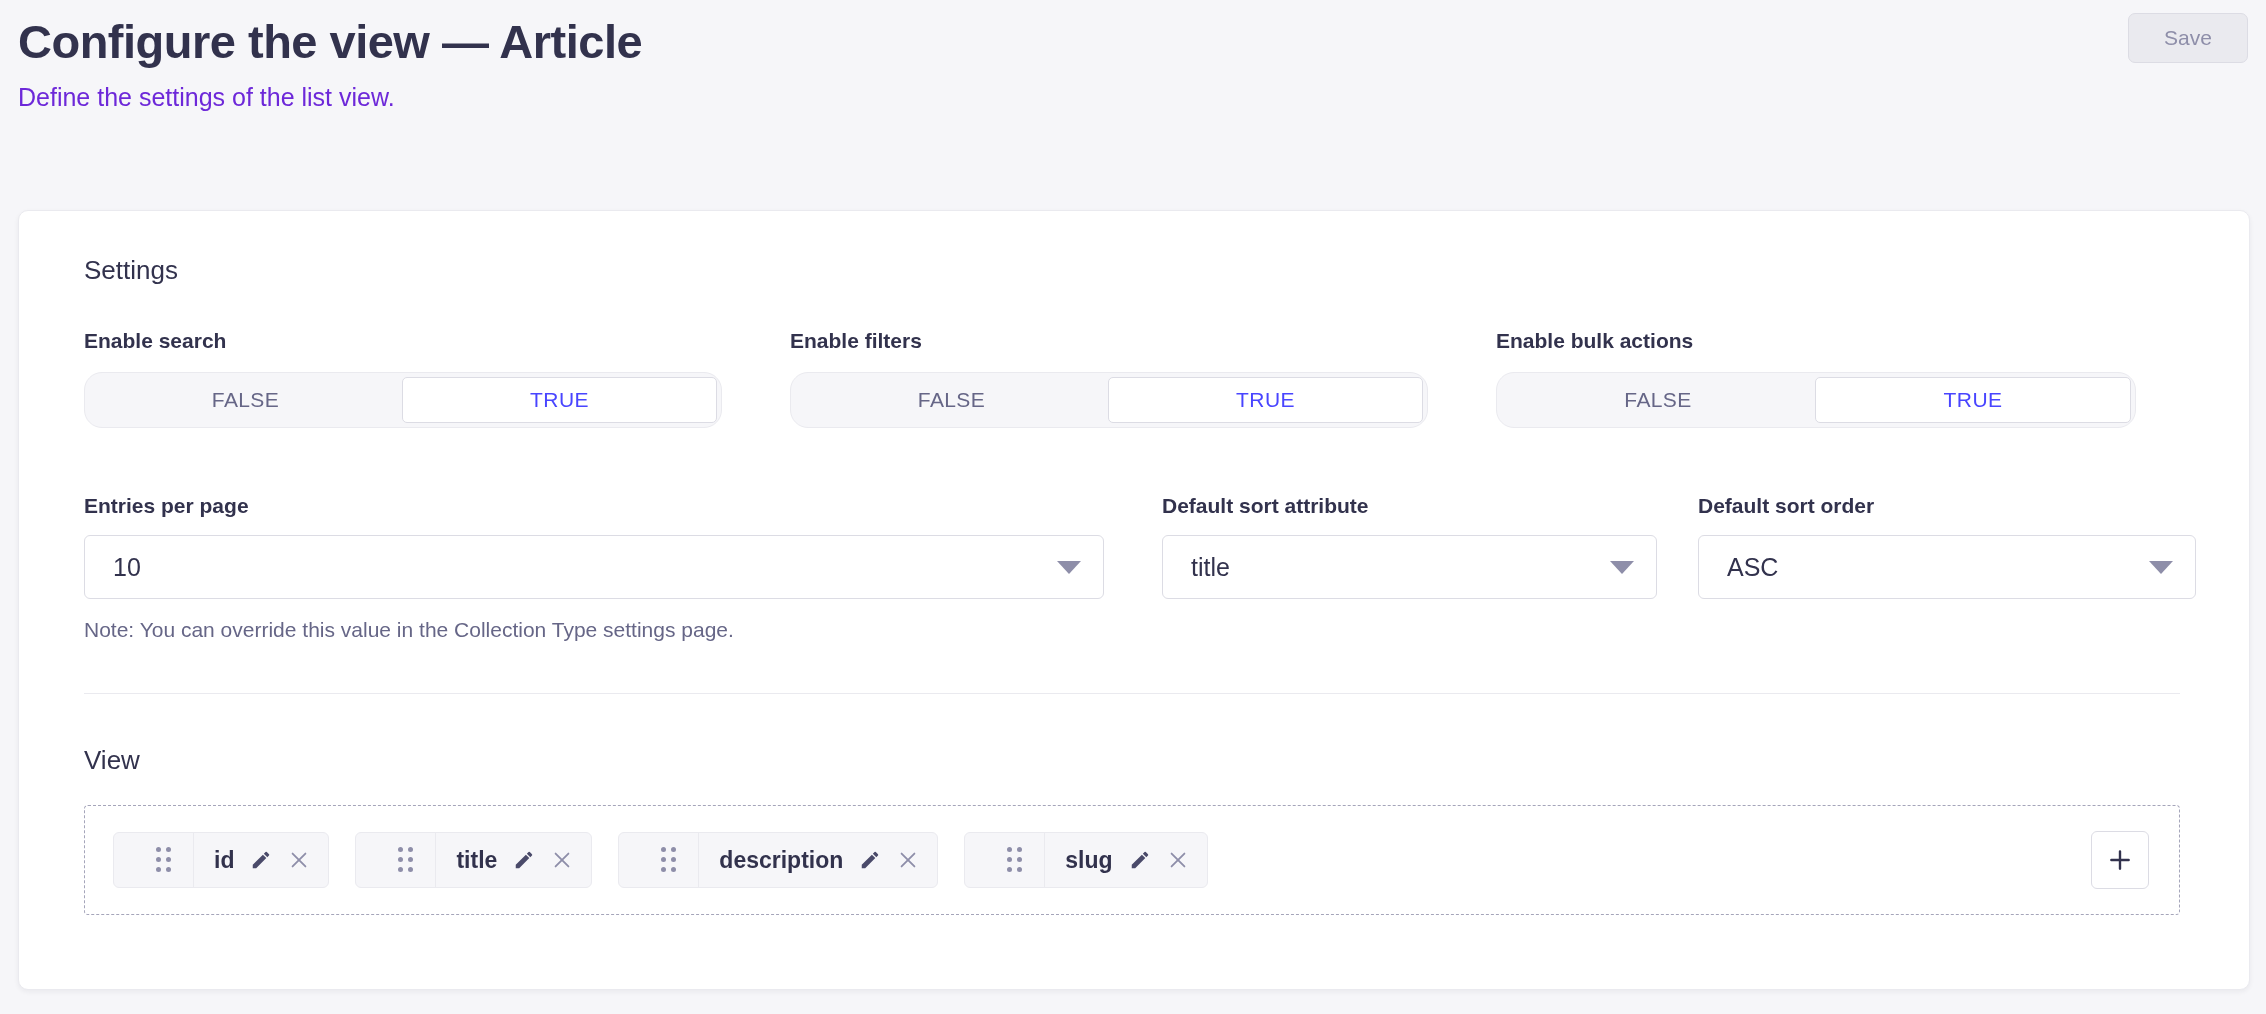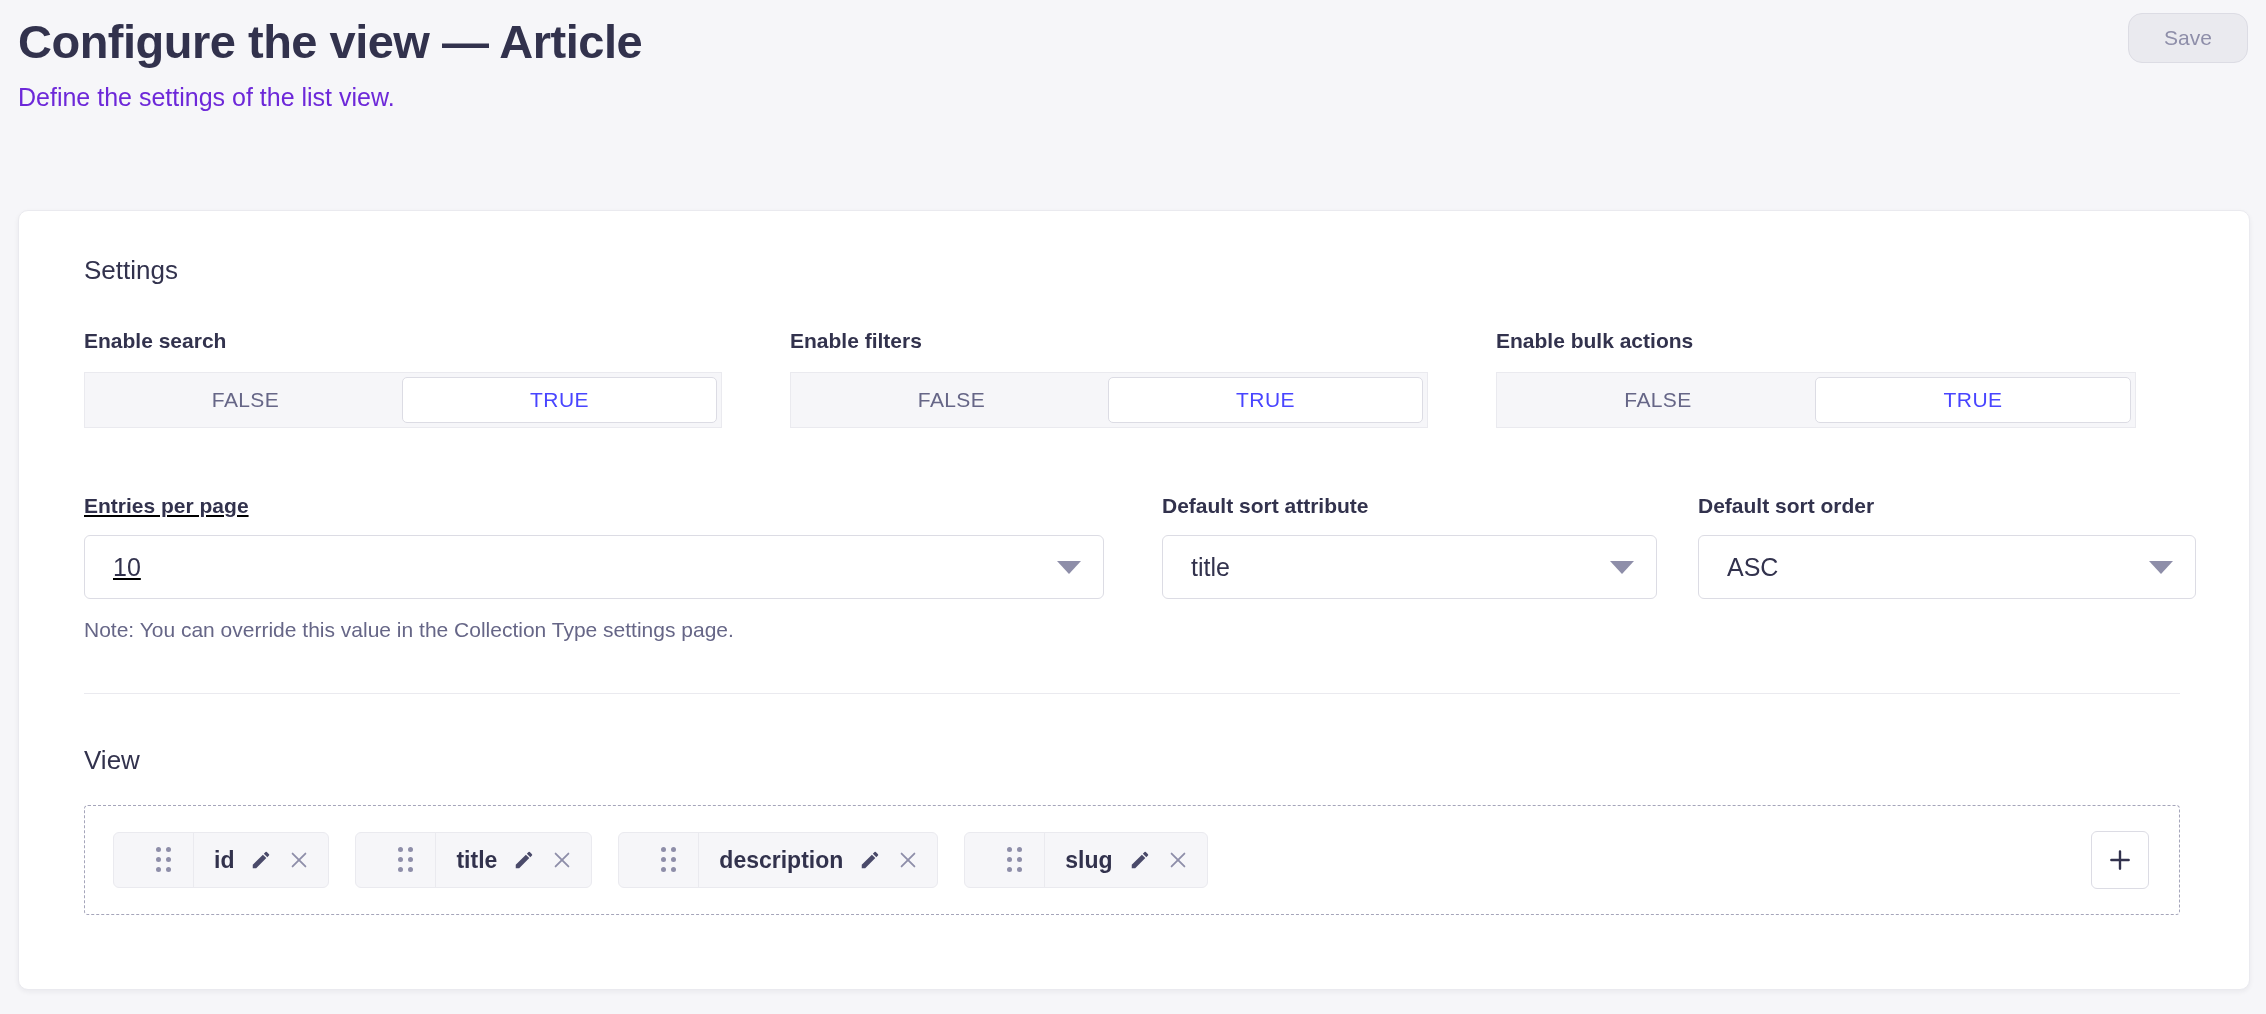--- a/index.html
+++ b/index.html
@@ -44,21 +44,21 @@
     line-height: 1.3;
   }
 
   .save-button {
     position: absolute;
     right: 18px;
     top: 13px;
     width: 120px;
     height: 50px;
     border: 1px solid #dcdce4;
-    border-radius: 14px;
+    border-radius: 7px;
     background: #eaeaef;
     color: #8e8ea9;
     font-size: 21px;
     font-family: "Liberation Sans", sans-serif;
     cursor: default;
     display: flex;
     align-items: center;
     justify-content: center;
   }
 
@@ -98,21 +98,21 @@
   .toggle-group { position: absolute; top: 0; }
   .toggle-group.g0 { left: 0px;    width: 638px; }
   .toggle-group.g1 { left: 706px;  width: 638px; }
   .toggle-group.g2 { left: 1412px; width: 640px; }
 
   .toggle-track {
     margin-top: 21px;
     height: 56px;
     background: #f6f6f9;
     border: 1px solid #eaeaef;
-    border-radius: 0;
+    border-radius: 18px;
     display: flex;
     align-items: center;
     padding: 4px;
   }
 
   .toggle-opt {
     flex: 1;
     height: 100%;
     border: none;
     background: transparent;
@@ -130,21 +130,21 @@
   .toggle-opt.active {
     background: #ffffff;
     border: 1px solid #dcdce4;
     color: #4945ff;
   }
 
   
   .selects-row { position: absolute; top: 495px; left: 84px; width: 2096px; height: 160px; }
 
   .select-field { position: absolute; top: 0; }
-  .select-field.s0 { left: 0px;    width: 1020px; text-decoration: underline; }
+  .select-field.s0 { left: 0px;    width: 1020px; }
   .select-field.s1 { left: 1078px; width: 495px; }
   .select-field.s2 { left: 1614px; width: 498px; }
 
   .select-box {
     margin-top: 19px;
     height: 64px;
     background: #ffffff;
     border: 1px solid #dcdce4;
     border-radius: 6px;
     display: flex;

